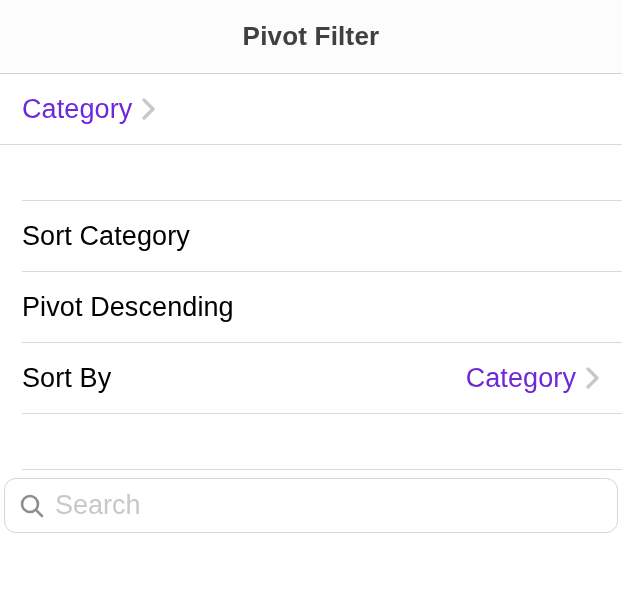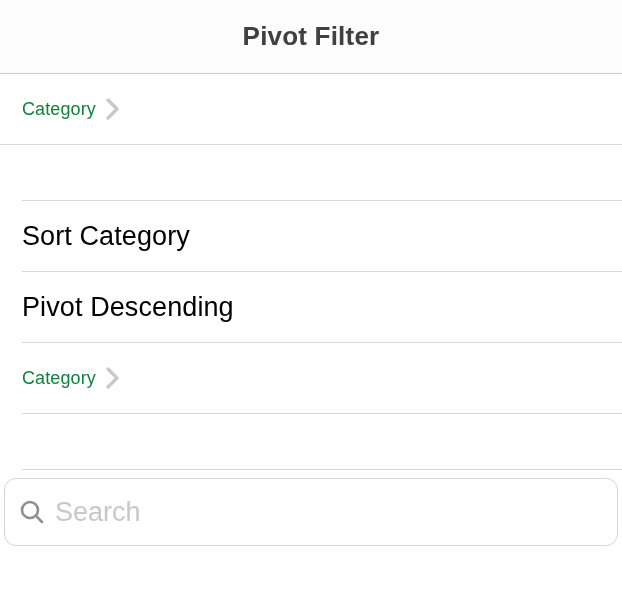--- a/index.html
+++ b/index.html
@@ -48,22 +48,22 @@
       font-weight: 400;
       color: #000;
       letter-spacing: 0.1px;
     }
     .row-right {
       display: flex;
       align-items: center;
       gap: 10px;
     }
     .row-value {
-      font-size: 18px;
-      color: #15803d;
+      font-size: 27px;
+      color: #6d28d9;
       letter-spacing: 0.1px;
     }
     .chevron {
       display: inline-block;
     }
     .chevron svg {
       display: block;
     }
     .gap {
       height: 56px;
@@ -72,21 +72,21 @@
     }
     .gap-short {
       margin-left: 22px;
     }
     .search-wrap {
       padding: 8px 4px 0 4px;
     }
     .search-box {
       display: flex;
       align-items: center;
-      height: 68px;
+      height: 55px;
       border: 1px solid #d6d6d8;
       border-radius: 12px;
       padding: 16px 14px;
       gap: 10px;
       background: #fff;
     }
     .search-icon svg {
       display: block;
     }
     .search-input {
@@ -123,20 +123,21 @@
 
 <div class="row">
   <div class="row-label">Sort Category</div>
 </div>
 
 <div class="row">
   <div class="row-label">Pivot Descending</div>
 </div>
 
 <div class="row">
+  <div class="row-label">Sort By</div>
   <div class="row-right">
     <div class="row-value">Category</div>
     <span class="chevron">
       <svg width="14" height="22" viewBox="0 0 14 22" fill="none">
         <path d="M2 2 L11 11 L2 20" stroke="#c7c7cc" stroke-width="3.2" stroke-linecap="round" stroke-linejoin="round"></path>
       </svg>
     </span>
   </div>
 </div>
 

